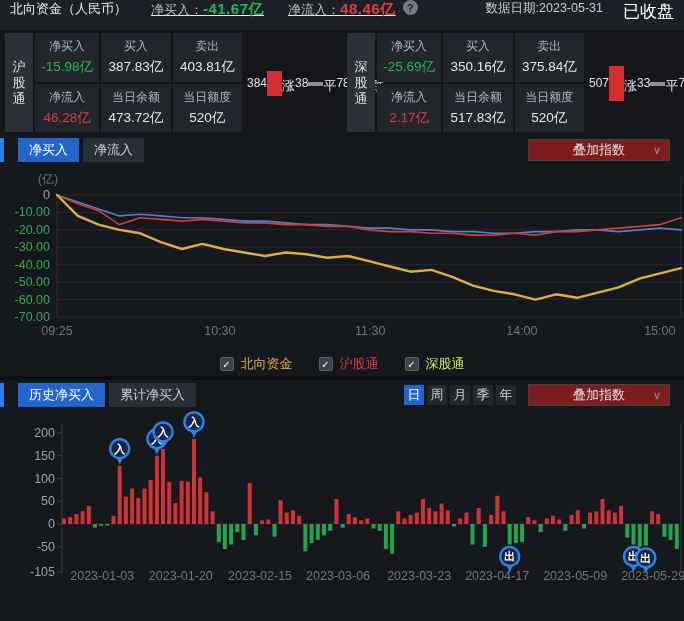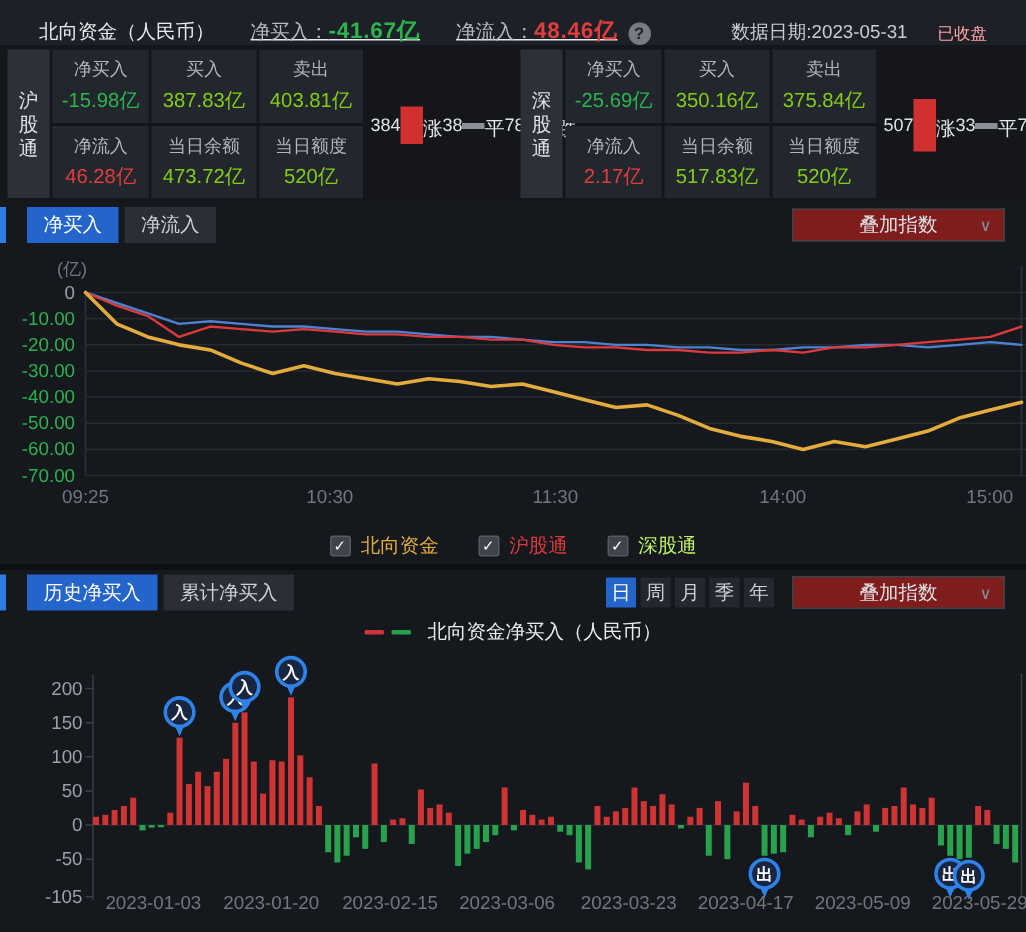--- a/index.html
+++ b/index.html
@@ -1,31 +1,31 @@
 <!DOCTYPE html>
 <html><head>
 <meta charset="utf-8">
 <style>
   * { box-sizing: border-box; margin: 0; padding: 0; }
   body { background:#0d0f13; font-family:"Liberation Sans","DejaVu Sans",sans-serif; }
   .app { position:relative; width:684px; height:621px; background:#15181d; color:#e6e8ea; overflow:hidden; }
 
   
-  .topbar { height:30px; background:#1d2127; display:flex; align-items:flex-end; padding:0 26px; font-size:13px; }
+  .topbar { height:30px; background:#1d2127; display:flex; align-items:flex-start; padding:0 10px; font-size:13px; }
   .title { color:#e8eaed; }
   .kv { display:flex; align-items:center; margin-left:24px;text-decoration:underline; }
   .klabel { color:#b7bac0; }
   .kval { font-weight:bold; font-size:15px; letter-spacing:.5px; }
   .green { color:#2db44f; }
   .red { color:#e23d3d; }
-  .white { color:#84cc16; }
+  .white { color:#e5e5e5; }
   .help { width:15px; height:15px; border-radius:50%; background:#767b83; color:#1d2127; font-size:11px; font-weight:bold; display:flex; align-items:center; justify-content:center; margin-left:7px; }
   .spacer { flex:1; }
   .datetext { color:#c9ccd1; font-size:12.5px; }
-  .statustext { color:#fca5a5; font-size:11px; margin-left:20px; }
+  .statustext { color:#ffffff; font-size:17px; margin-left:20px; }
 
   
   .panels { display:flex; height:105px; background:#14161b; }
   .panel { width:50%; display:flex; padding:3px 3px 3px 5px; }
   .vlabel { width:28px; background:#2c3037; color:#dfe2e6; display:flex; flex-direction:column; align-items:center; justify-content:center; font-size:13px; line-height:16px; margin-right:2px; flex:none; }
   .stats { flex:1; display:grid; grid-template-columns:1fr 1.08fr 1.08fr; grid-auto-rows:1fr; gap:2px; }
   .cell { background:#22262d; display:flex; flex-direction:column; align-items:center; justify-content:center; }
   .slabel { font-size:12px; color:#b3b6bc; }
   .sval { font-size:13.5px; margin-top:3px; }
   .breadth { width:97px; flex:none; display:flex; align-items:stretch; justify-content:space-around; padding:2px 2px 0 5px; }
@@ -258,25 +258,20 @@
         <div class="pbtn">月</div>
         <div class="pbtn">季</div>
         <div class="pbtn">年</div>
       </div>
     <div class="dropdown">
       <span>叠加指数</span>
       <span class="chev">∨</span>
     </div>
   </div>
 
-  <div class="titlerow">
-    <span class="dash" style="background:#d03438;"></span>
-    <span class="dash" style="background:#28a24c;"></span>
-    <span>北向资金净买入（人民币）</span>
-  </div>
 
   <div class="chart2">
     <svg id="bar-svg" width="684" height="181" viewBox="0 0 684 181">
         <line x1="57" y1="25" x2="62" y2="25" stroke="#3a3f46"></line>
         <text x="55" y="29" fill="#9ba0a6" font-size="12.5" text-anchor="end">200</text>
         <line x1="57" y1="47.75" x2="62" y2="47.75" stroke="#3a3f46"></line>
         <text x="55" y="51.75" fill="#9ba0a6" font-size="12.5" text-anchor="end">150</text>
         <line x1="57" y1="70.5" x2="62" y2="70.5" stroke="#3a3f46"></line>
         <text x="55" y="74.5" fill="#9ba0a6" font-size="12.5" text-anchor="end">100</text>
         <line x1="57" y1="93.25" x2="62" y2="93.25" stroke="#3a3f46"></line>

